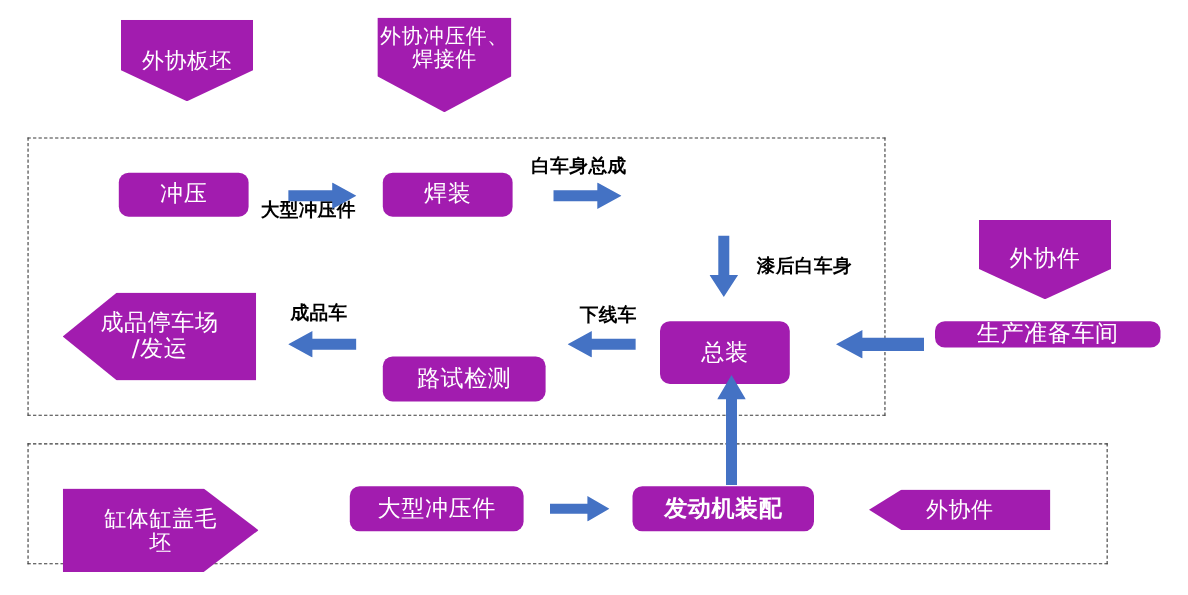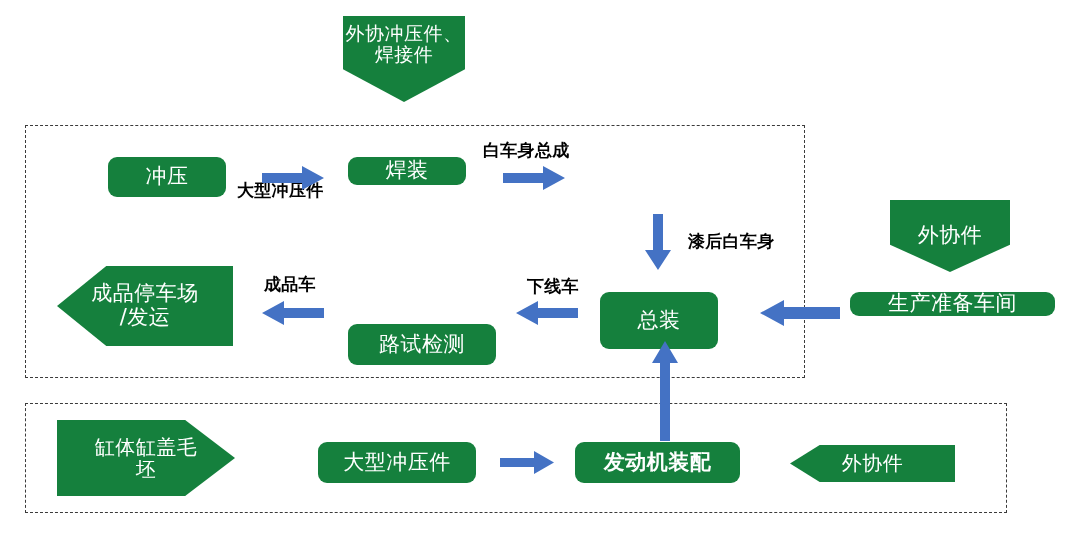--- a/index.html
+++ b/index.html
@@ -21,34 +21,35 @@
     position: absolute;
     box-sizing: border-box;
     display: flex;
     align-items: center;
     justify-content: center;
     text-align: center;
     color: #ffffff;
     font-size: 21px;
     line-height: 1.12;
     letter-spacing: 0.5px;
-    background: #15803d;
+    background: #a21caf;
     white-space: pre-line;
   }
   .rounded {
     border-radius: 9px;
   }
   .pent-down {
     clip-path: polygon(0% 0%, 100% 0%, 100% 62%, 50% 100%, 0% 62%);
   }
   .pent-left {
     clip-path: polygon(28% 0%, 100% 0%, 100% 100%, 28% 100%, 0% 50%);
   }
   .pent-right {
     clip-path: polygon(0% 0%, 72% 0%, 100% 50%, 72% 100%, 0% 100%);
+    margin-top: 24px;
   }
   .pent-left-flat {
     clip-path: polygon(18% 0%, 100% 0%, 100% 100%, 18% 100%, 0% 50%);
   }
   .dashbox {
     position: absolute;
     box-sizing: border-box;
     border: 1.6px dashed #3b3b3b;
     background: transparent;
   }
@@ -69,39 +70,40 @@
   .arrow {
     position: absolute;
   }
   .arrow svg { display: block; }
 </style>
 </head>
 <body>
 
 <div id="canvas">
 
+  <div class="node pent-down" style="left:110px; top:18px; width:120px; height:74px; font-size:20px;">外协板坯</div>
 
   <div class="node pent-down" style="left:343px; top:16px; width:122px; height:86px; font-size:19px; align-items:flex-start; padding-top:7px;">外协冲压件、
 焊接件</div>
 
   <div class="dashbox" style="left:25px; top:125px; width:780px; height:253px;"></div>
 
   <div class="dashdotbox" style="left:25px; top:403px; width:982px; height:110px; border-style:dashed;"></div>
 
   <div class="node rounded" style="left:108px; top:157px; width:118px; height:40px;">冲压</div>
 
   <div class="edge-label" style="left:237px; top:139px;margin-top:40px;">大型冲压件</div>
 
   <div class="arrow" style="left:262px; top:166px;">
     <svg width="62" height="24" viewBox="0 0 62 24" aria-hidden="true">
       <polygon points="0,7 40,7 40,0 62,12 40,24 40,17 0,17" fill="#4472C4"></polygon>
     </svg>
   </div>
 
-  <div class="node rounded" style="left:348px; top:157px; width:118px; height:28px;">焊装</div>
+  <div class="node rounded" style="left:348px; top:157px; width:118px; height:40px;">焊装</div>
 
   <div class="edge-label" style="left:483px; top:139px;">白车身总成</div>
 
   <div class="arrow" style="left:503px; top:166px;">
     <svg width="62" height="24" viewBox="0 0 62 24" aria-hidden="true">
       <polygon points="0,7 40,7 40,0 62,12 40,24 40,17 0,17" fill="#4472C4"></polygon>
     </svg>
   </div>
 
 

